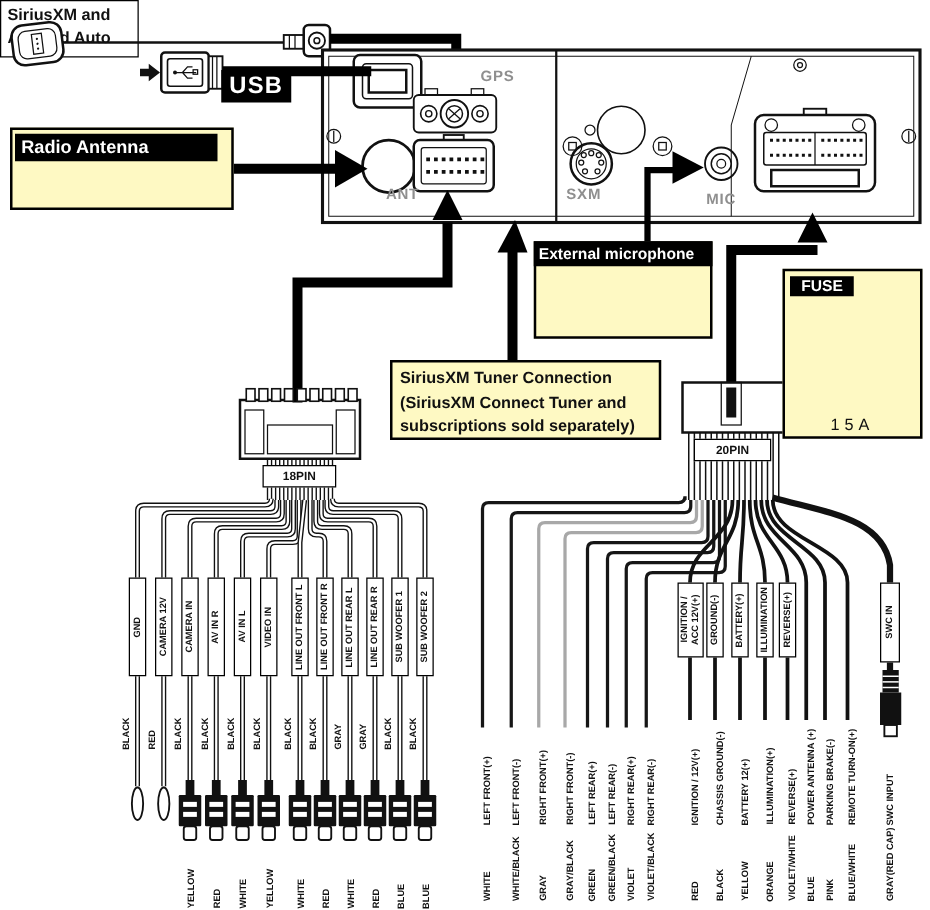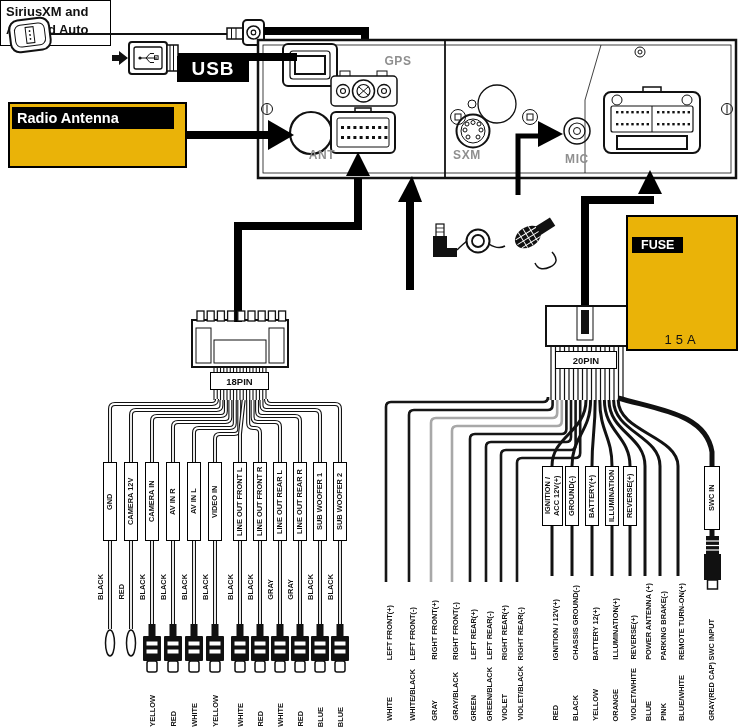--- a/index.html
+++ b/index.html
@@ -1,45 +1,45 @@
 <!DOCTYPE html>
 <html><head>
 <meta charset="utf-8">
 <style>
   html,body{margin:0;padding:0;background:#fff}
   #stage{position:relative;width:744px;height:728px;background:#fff;overflow:hidden;
          font-family:"Liberation Sans",sans-serif}
   #diagram{position:absolute;left:0;top:0}
   .abs{position:absolute;box-sizing:border-box}
-  .box{position:absolute;box-sizing:border-box;border:2px solid #000;background:#eab308}
+  .box{position:absolute;box-sizing:border-box;border:2px solid #000;background:#fef9c3}
   .blacktag{background:#000;color:#fff;font-weight:bold}
   .vbox{position:absolute;box-sizing:border-box;border:1.5px solid #000;background:#fff;
         display:flex;align-items:center;justify-content:center;
         writing-mode:vertical-rl;transform:rotate(180deg);
         font:bold 7.4px "Liberation Sans",sans-serif;line-height:1.15;text-align:center;color:#111}
   .vtext{position:absolute;writing-mode:vertical-rl;transform:rotate(180deg);
         font:bold 7.4px "Liberation Sans",sans-serif;white-space:nowrap;color:#111;line-height:9px}
   .portlbl{position:absolute;font:bold 12px "Liberation Sans",sans-serif;color:#8f8f8f;
         text-align:center;letter-spacing:.6px}
   .tag{position:absolute;box-sizing:border-box;border:1.5px solid #000;background:#fff;
         font:bold 9.5px "Liberation Sans",sans-serif;display:flex;align-items:center;justify-content:center;color:#111}
   .carplay{left:8px;top:38px;width:104px;height:42px;border:1.5px solid #000;
         font:bold 13px "Liberation Sans",sans-serif;line-height:18px;padding:2px 0 0 5px;color:#111}
-  .usbtag{left:177px;top:56px;width:72px;height:26px;display:flex;align-items:center;justify-content:center;
+  .usbtag{left:177px;top:56px;width:56px;height:26px;display:flex;align-items:center;justify-content:center;
         font-size:19px;letter-spacing:1px}
   .radiobox{left:8px;top:102px;width:179px;height:66px}
   .radiohead{left:2px;top:3px;width:162px;height:22px;display:flex;align-items:center;
         font-size:14.5px;padding-left:5px}
   .extmic{left:427px;top:193px;width:143px;height:78px}
   .extmichead{left:-2px;top:-2px;width:143px;height:20px;display:flex;align-items:center;
         font-size:12.5px;padding-left:4px}
   .sxmnote{left:312px;top:288px;width:217px;height:64px;font:bold 13px "Liberation Sans",sans-serif;
         line-height:19.5px;padding:2px 0 0 6px;color:#111}
   .fusebox{left:626px;top:215px;width:112px;height:136px}
-  .fusetitle{position:absolute;left:4px;top:20px;font-size:12.5px;padding:1px 9px}
+  .fusetitle{position:absolute;left:4px;top:4px;font-size:12.5px;padding:1px 9px}
   .fuselines{position:absolute;left:5px;top:26px;font:11px "Liberation Sans",sans-serif;
         line-height:16.5px;color:#111}
   .fuserating{position:absolute;left:0;bottom:2px;width:100%;text-align:center;
         font:13px "Liberation Sans",sans-serif;letter-spacing:4px;color:#111}
 </style>
 </head>
 <body>
 
 <div id="stage">
 
@@ -441,21 +441,29 @@
 
 <div class="box radiobox">
   <div class="abs blacktag radiohead">Radio Antenna</div>
 </div>
 
 <div class="portlbl" style="left:378px;top:54px;width:40px">GPS</div>
 <div class="portlbl" style="left:302px;top:148px;width:40px">ANT</div>
 <div class="portlbl" style="left:447px;top:148px;width:40px">SXM</div>
 <div class="portlbl" style="left:557px;top:152px;width:40px">MIC</div>
 
-
+<div class="box extmic">
+  <div class="abs blacktag extmichead">External microphone</div>
+</div>
+
+<div class="box sxmnote">
+  <div>SiriusXM Tuner Connection</div>
+  <div>(SiriusXM Connect Tuner and</div>
+  <div>subscriptions sold separately)</div>
+</div>
 
 <div class="box fusebox">
   <span class="blacktag fusetitle">FUSE</span>
   <div class="fuserating">15A</div>
 </div>
 
 <div class="tag" style="left:210px;top:372px;width:59px;height:18px">18PIN</div>
 <div class="tag" style="left:555px;top:351px;width:62px;height:18px">20PIN</div>
 
 <div id="overlay">

